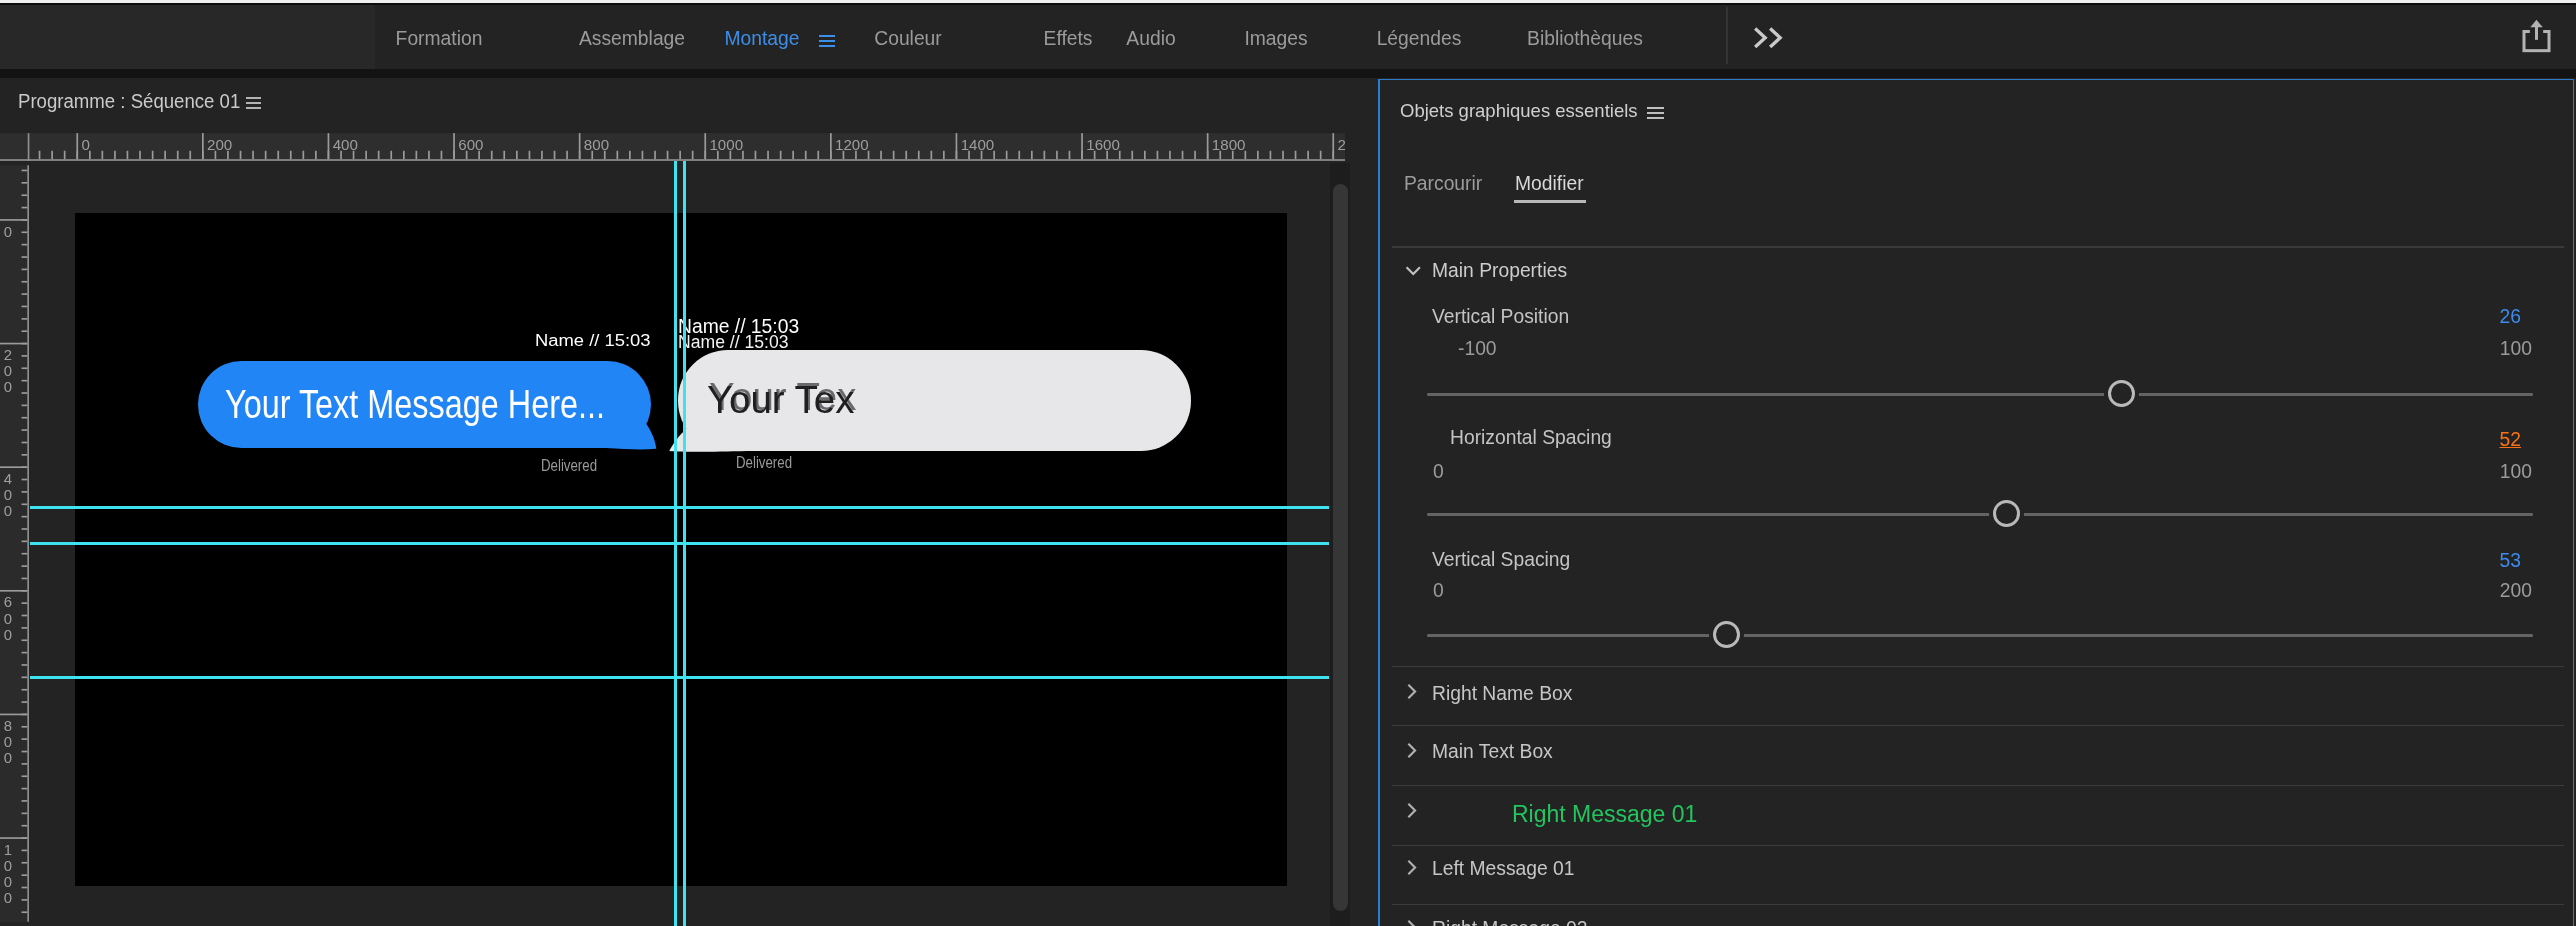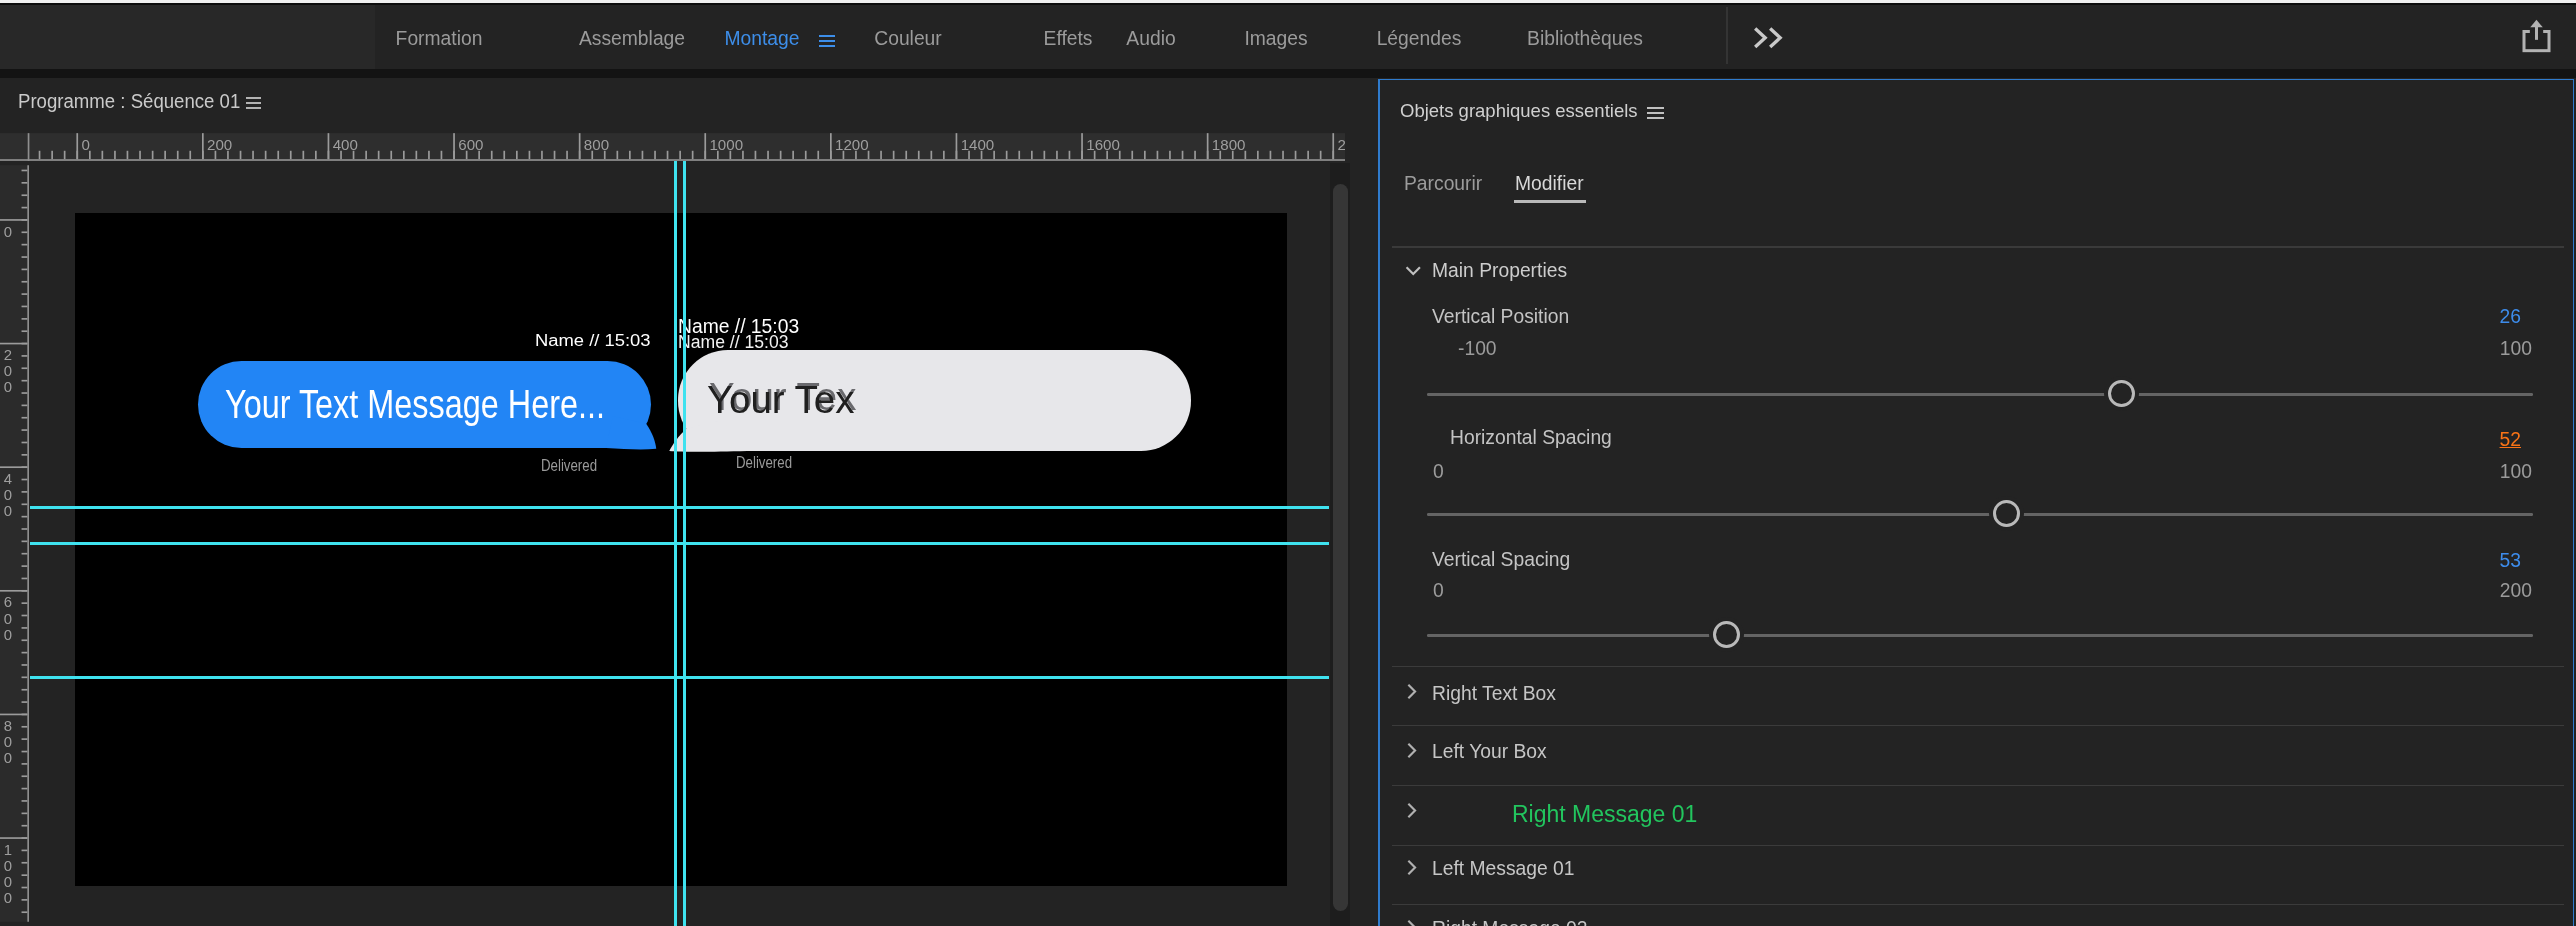--- a/index.html
+++ b/index.html
@@ -317,25 +317,25 @@
 <div class="a" style="left:1709px;top:617px;width:35px;height:35px;border-radius:50%;background:#232323;"></div>
 <div class="a" style="left:1713px;top:621px;width:21px;height:21px;border-radius:50%;border:3.4px solid #b9b9b9;background:#232323;"></div>
 <div class="a" style="left:1392px;top:666px;width:1172px;height:0.8px;background:#3b3b3b;"></div>
 <div class="a" style="left:1392px;top:725px;width:1172px;height:0.8px;background:#3b3b3b;"></div>
 <div class="a" style="left:1392px;top:785px;width:1172px;height:0.8px;background:#3b3b3b;"></div>
 <div class="a" style="left:1392px;top:845px;width:1172px;height:0.8px;background:#3b3b3b;"></div>
 <div class="a" style="left:1392px;top:904px;width:1172px;height:0.8px;background:#3b3b3b;"></div>
 <svg class="a" style="left:1405px;top:683px" width="13.4" height="17" viewBox="0 0 16 20">
     <path d="M4 2 L12 10 L4 18" fill="none" stroke="#b0b0b0" stroke-width="2.6"></path>
   </svg>
-<div class="t" style="left:1432px;top:683px;font-size:19.3px;color:#c6c6c6;">Right Text Box</div>
+<div class="t" style="left:1432px;top:683px;font-size:19.3px;color:#c6c6c6;">Right Name Box</div>
 <svg class="a" style="left:1405px;top:742px" width="13.4" height="17" viewBox="0 0 16 20">
     <path d="M4 2 L12 10 L4 18" fill="none" stroke="#b0b0b0" stroke-width="2.6"></path>
   </svg>
-<div class="t" style="left:1432px;top:741px;font-size:19.3px;color:#c6c6c6;">Left Your Box</div>
+<div class="t" style="left:1432px;top:741px;font-size:19.3px;color:#c6c6c6;">Main Text Box</div>
 <svg class="a" style="left:1405px;top:802px" width="13.4" height="17" viewBox="0 0 16 20">
     <path d="M4 2 L12 10 L4 18" fill="none" stroke="#b0b0b0" stroke-width="2.6"></path>
   </svg>
 <div class="t" style="left:1512px;top:801px;font-size:23px;color:#22c55e;">Right Message 01</div>
 <svg class="a" style="left:1405px;top:859px" width="13.4" height="17" viewBox="0 0 16 20">
     <path d="M4 2 L12 10 L4 18" fill="none" stroke="#b0b0b0" stroke-width="2.6"></path>
   </svg>
 <div class="t" style="left:1432px;top:858px;font-size:19.3px;color:#c6c6c6;">Left Message 01</div>
 <svg class="a" style="left:1405px;top:919px" width="13.4" height="17" viewBox="0 0 16 20">
     <path d="M4 2 L12 10 L4 18" fill="none" stroke="#b0b0b0" stroke-width="2.6"></path>

